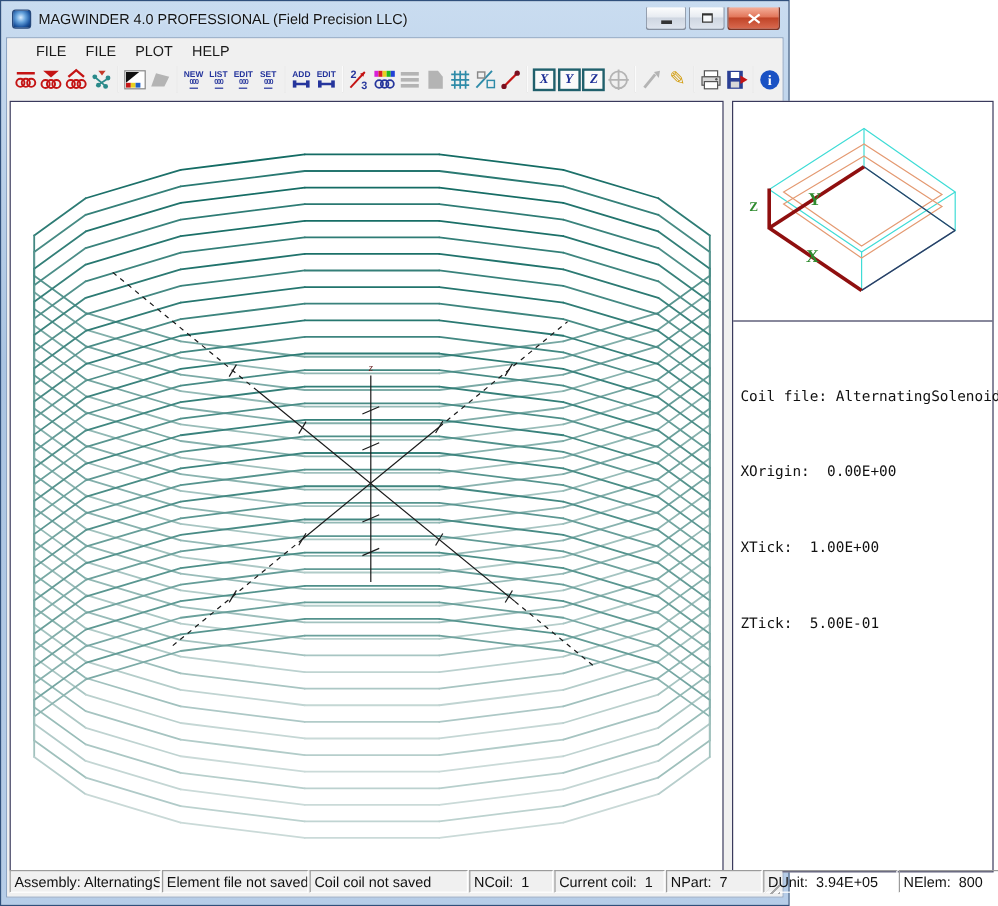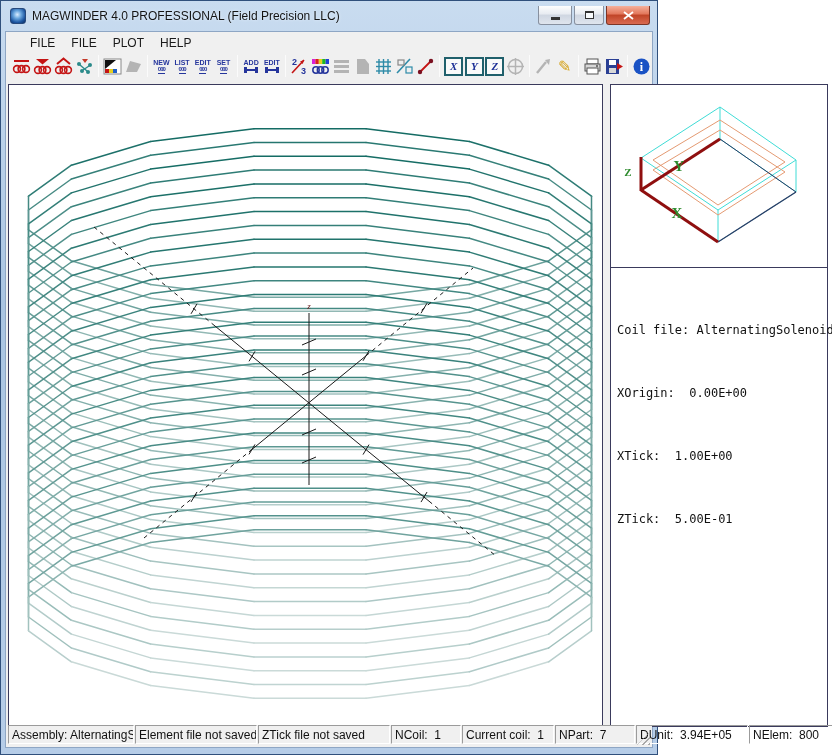--- a/index.html
+++ b/index.html
@@ -843,21 +843,21 @@
           
           
           
         </div>
       </div>
     </div>
 
     <div class="statusbar">
       <div class="spanel" style="width:126px">Assembly: AlternatingS</div>
       <div class="spanel" style="width:122px">Element file not saved</div>
-      <div class="spanel" style="width:132px">ZTick file not saved</div>
+      <div class="spanel" style="width:132px">Coil coil not saved</div>
       <div class="spanel" style="width:70px">NCoil:  1</div>
       <div class="spanel" style="width:92px">Current coil:  1</div>
       <div class="spanel" style="width:80px">NPart:  7</div>
       <div class="spanel" style="width:112px">DUnit:  3.94E+05</div>
       <div class="spanel" style="width:84px">NElem:  800</div>
       <div class="grip"></div>
     </div>
 
   </div>
 </div>

